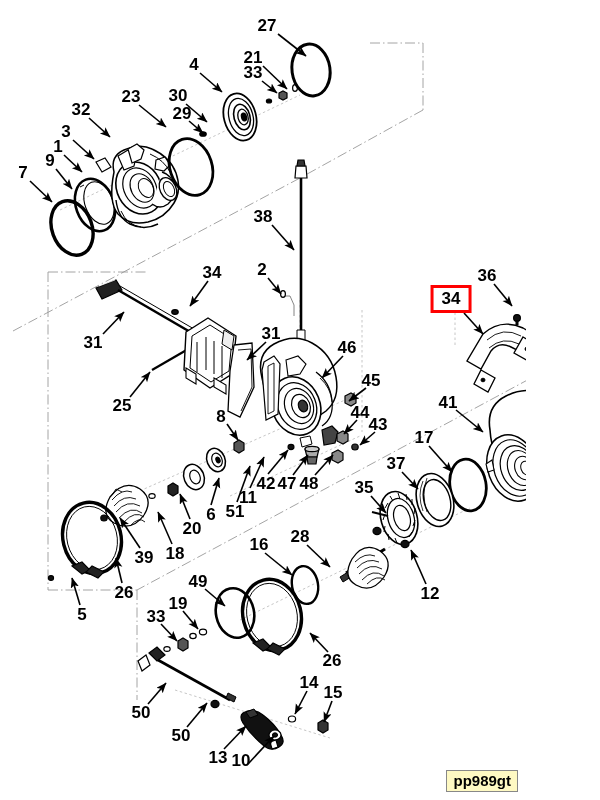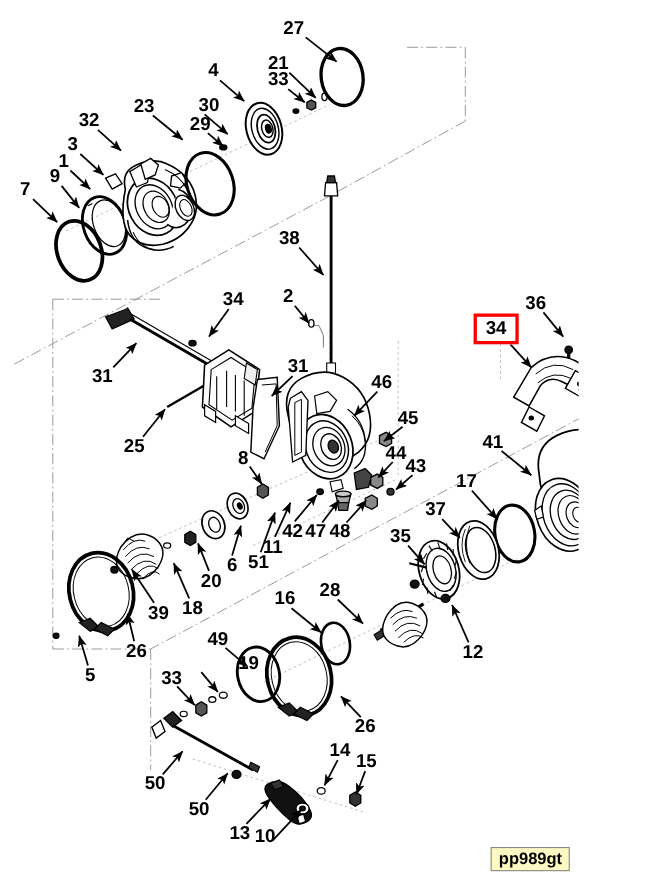--- a/index.html
+++ b/index.html
@@ -519,21 +519,21 @@
         <line x1="307" y1="691" x2="295" y2="714" marker-end="url(#arrowhead)"></line>
         <line x1="332" y1="701" x2="324" y2="722" marker-end="url(#arrowhead)"></line>
       </g>
   </svg>
 
   <div id="callout-layer">
       <div class="callout-label" style="left: 267px; top: 25px;">27</div>
       <div class="callout-label" style="left: 253px; top: 57px;">21</div>
       <div class="callout-label" style="left: 253px; top: 72px;">33</div>
       <div class="callout-label" style="left: 194px; top: 64px;">4</div>
-      <div class="callout-label" style="left: 190px; top: 95px;">30</div>
+      <div class="callout-label" style="left: 178px; top: 95px;">30</div>
       <div class="callout-label" style="left: 182px; top: 113px;">29</div>
       <div class="callout-label" style="left: 131px; top: 96px;">23</div>
       <div class="callout-label" style="left: 81px; top: 109px;">32</div>
       <div class="callout-label" style="left: 66px; top: 131px;">3</div>
       <div class="callout-label" style="left: 58px; top: 146px;">1</div>
       <div class="callout-label" style="left: 50px; top: 160px;">9</div>
       <div class="callout-label" style="left: 23px; top: 172px;">7</div>
       <div class="callout-label" style="left: 263px; top: 216px;">38</div>
       <div class="callout-label" style="left: 212px; top: 272px;">34</div>
       <div class="callout-label" style="left: 262px; top: 269px;">2</div>
@@ -559,21 +559,21 @@
       <div class="callout-label" style="left: 211px; top: 514px;">6</div>
       <div class="callout-label" style="left: 192px; top: 528px;">20</div>
       <div class="callout-label" style="left: 175px; top: 553px;">18</div>
       <div class="callout-label" style="left: 144px; top: 557px;">39</div>
       <div class="callout-label" style="left: 259px; top: 544px;">16</div>
       <div class="callout-label" style="left: 300px; top: 536px;">28</div>
       <div class="callout-label" style="left: 430px; top: 593px;">12</div>
       <div class="callout-label" style="left: 124px; top: 592px;">26</div>
       <div class="callout-label" style="left: 82px; top: 614px;">5</div>
       <div class="callout-label" style="left: 198px; top: 581px;">49</div>
-      <div class="callout-label" style="left: 178px; top: 603px; margin-left: 48px;">19</div>
+      <div class="callout-label" style="left: 178px; top: 603px;">19</div>
       <div class="callout-label" style="left: 156px; top: 616px;">33</div>
       <div class="callout-label" style="left: 332px; top: 660px;">26</div>
       <div class="callout-label" style="left: 141px; top: 712px;">50</div>
       <div class="callout-label" style="left: 181px; top: 735px;">50</div>
       <div class="callout-label" style="left: 218px; top: 757px;">13</div>
       <div class="callout-label" style="left: 241px; top: 760px;">10</div>
       <div class="callout-label" style="left: 309px; top: 682px;">14</div>
       <div class="callout-label" style="left: 333px; top: 692px;">15</div>
     </div>
 

